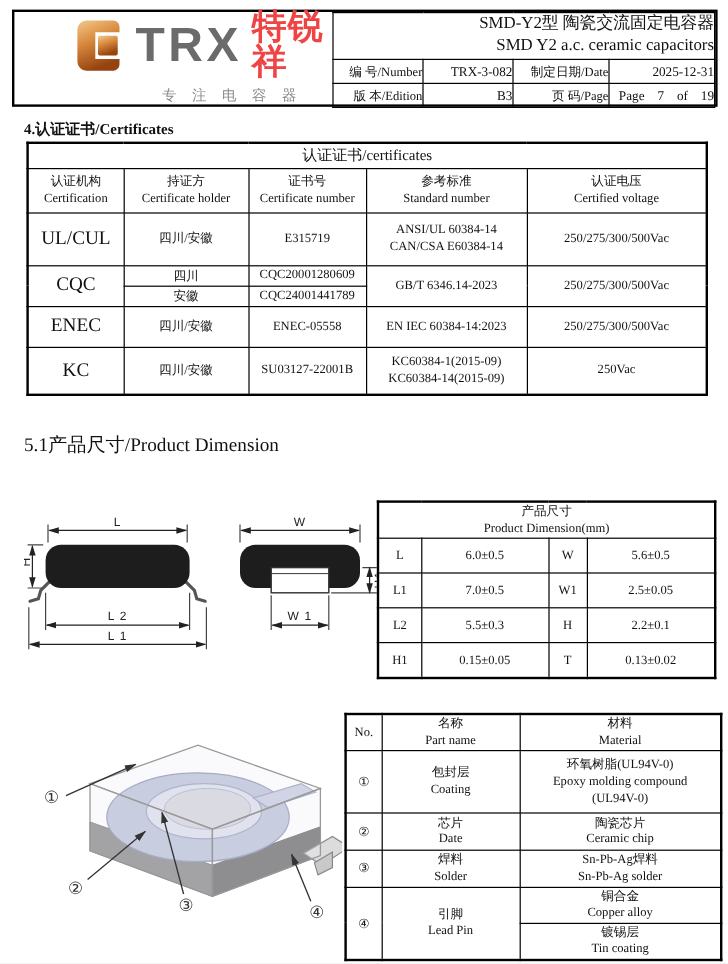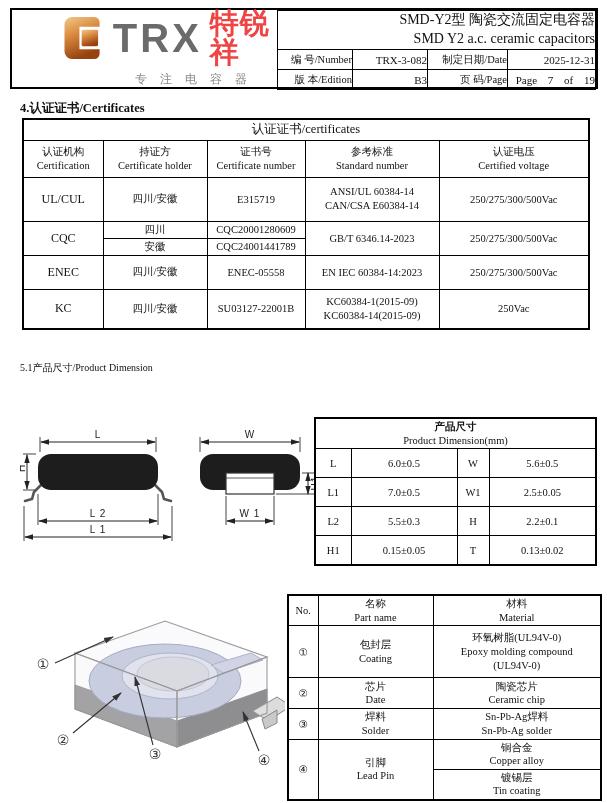--- a/index.html
+++ b/index.html
@@ -27,21 +27,21 @@
   
   .sec-h { position:absolute; left:20px; font-size:12.5px; }
   .bold { font-weight:bold; }
   
   table.doc { border-collapse:collapse; table-layout:fixed; position:absolute; background:#fff;border-radius:12px; }
   table.doc td, table.doc th { border:1.5px solid #000; text-align:center; vertical-align:middle; font-weight:normal; padding:1px 2px; }
   table.doc { border:2px solid #000; }
   .cn { font-size:10.5px; }
   .en { font-size:10.5px; }
   .cell2 { line-height:1.3; }
-  .org { font-weight:bold; font-size:12px; }
+  .org { font-weight:bold; font-size:16px; }
   .small { font-size:10.5px; }
   .tbl-title { font-weight:bold; font-size:12.5px; }
   
   svg text { font-family:"Liberation Sans","DejaVu Sans",sans-serif; }
   .dimlabel { font-size:10px; fill:#222; letter-spacing:1px; }
   .callout { font-size:14px; fill:#333; font-family:"DejaVu Sans",sans-serif; }
 </style>
 </head>
 <body>
 
@@ -166,21 +166,21 @@
       <td class="small">SU03127-22001B</td>
       <td class="small cell2">
             <div>KC60384-1(2015-09)</div>
             <div>KC60384-14(2015-09)</div>
           </td>
       <td class="small">250Vac</td>
     </tr>
   </tbody>
     </table>
 
-  <div class="sec-h" style="top:361px; font-size:10px">5.1产品尺寸/Product Dimension</div>
+  <div class="sec-h" style="top:361px; font-size:16px">5.1产品尺寸/Product Dimension</div>
 
   <svg style="position:absolute; left:20px; top:424px" width="300" height="150" viewBox="0 0 300 150">
     <defs>
       <marker id="arr" markerWidth="9" markerHeight="7" refX="8" refY="3.5" orient="auto" markerUnits="userSpaceOnUse">
         <path d="M0,0.8 L9,3.5 L0,6.2 z" fill="#222"></path>
       </marker>
       <marker id="arrS" markerWidth="9" markerHeight="7" refX="1" refY="3.5" orient="auto" markerUnits="userSpaceOnUse">
         <path d="M9,0.8 L0,3.5 L9,6.2 z" fill="#222"></path>
       </marker>
     </defs>
@@ -233,21 +233,21 @@
   <table class="doc" style="left:314px; top:417px; width:281px">
     <colgroup>
         <col style="width:36px">
         <col style="width:106px">
         <col style="width:32px">
         <col style="width:107px">
       </colgroup>
     <tbody>
         <tr style="height:28px">
       <td colspan="4" class="cell2">
-        <div class="cn" style="font-weight:bold">产品尺寸</div>
+        <div class="cn" style="font-weight:normal">产品尺寸</div>
         <div class="en">Product Dimension(mm)</div>
       </td>
     </tr>
     <tr style="height:29px">
       <td class="small">L</td>
           <td class="small">6.0±0.5</td>
       <td class="small">W</td>
           <td class="small">5.6±0.5</td>
     </tr>
     <tr style="height:29px">

